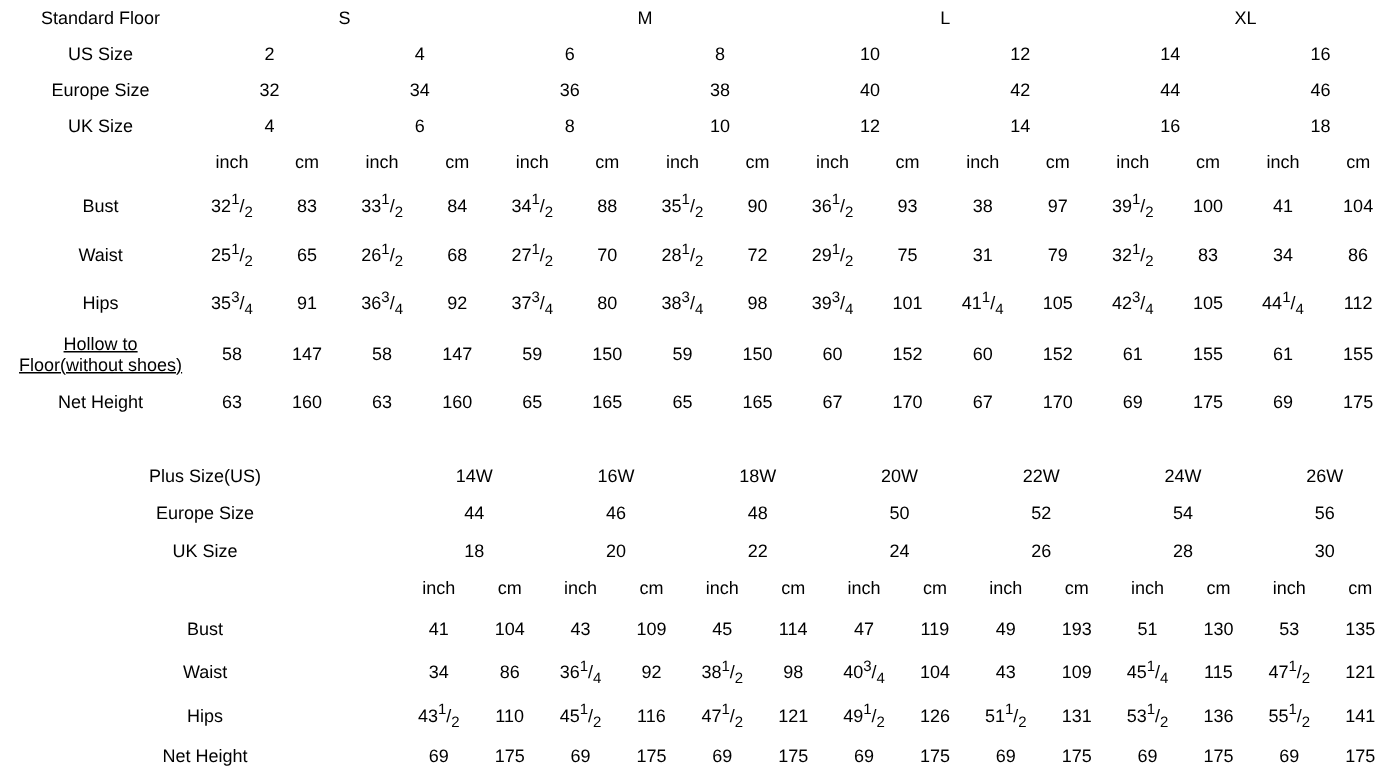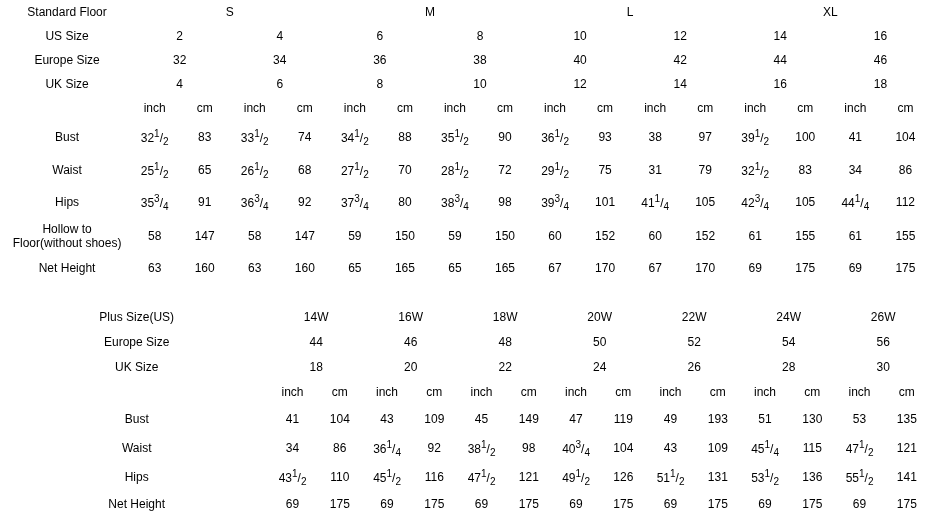--- a/index.html
+++ b/index.html
@@ -40,20 +40,21 @@
     background: #c9c9c9;
   }
   td.val {
     background: #ffffff;
   }
   td.blank {
     background: #c9c9c9;
   }
   .two-line {
     line-height: 1.2;
+    text-decoration: underline;
   }
   .gap {
     height: 22px;
   }
   .tbl2 {
     margin-top: 0;
   }
 </style>
 </head>
 <body>
@@ -139,21 +140,21 @@
         <td class="val">cm</td>
         <td class="val">inch</td>
         <td class="val">cm</td>
       </tr>
 
       <tr style="height:34px">
         <td class="hdr">Bust</td>
         <td class="val">32<sup>1</sup>/<sub>2</sub></td>
         <td class="val">83</td>
         <td class="val">33<sup>1</sup>/<sub>2</sub></td>
-        <td class="val">74</td>
+        <td class="val">84</td>
         <td class="val">34<sup>1</sup>/<sub>2</sub></td>
         <td class="val">88</td>
         <td class="val">35<sup>1</sup>/<sub>2</sub></td>
         <td class="val">90</td>
         <td class="val">36<sup>1</sup>/<sub>2</sub></td>
         <td class="val">93</td>
         <td class="val">38</td>
         <td class="val">97</td>
         <td class="val">39<sup>1</sup>/<sub>2</sub></td>
         <td class="val">100</td>
@@ -315,21 +316,21 @@
         <td class="val">cm</td>
       </tr>
 
       <tr style="height:29px">
         <td class="hdr">Bust</td>
         <td class="val">41</td>
         <td class="val">104</td>
         <td class="val">43</td>
         <td class="val">109</td>
         <td class="val">45</td>
-        <td class="val">149</td>
+        <td class="val">114</td>
         <td class="val">47</td>
         <td class="val">119</td>
         <td class="val">49</td>
         <td class="val">193</td>
         <td class="val">51</td>
         <td class="val">130</td>
         <td class="val">53</td>
         <td class="val">135</td>
       </tr>
 

